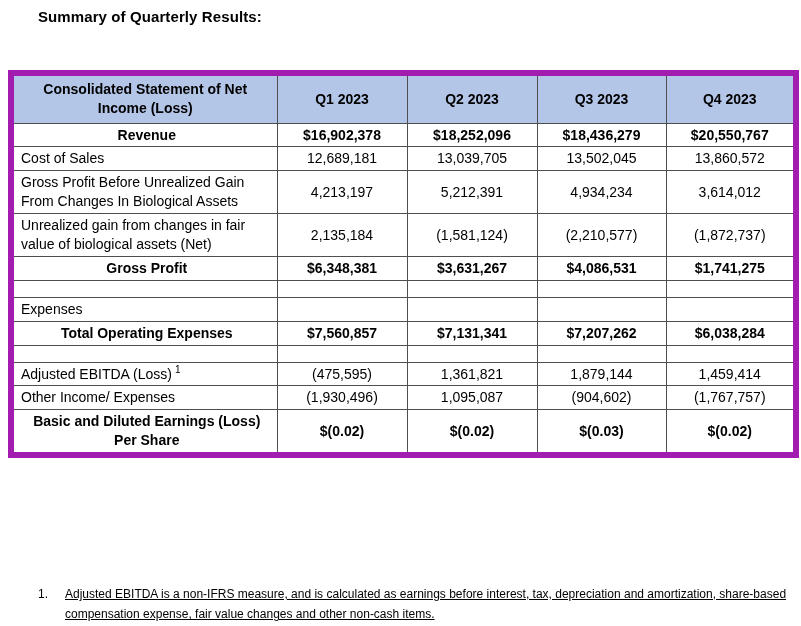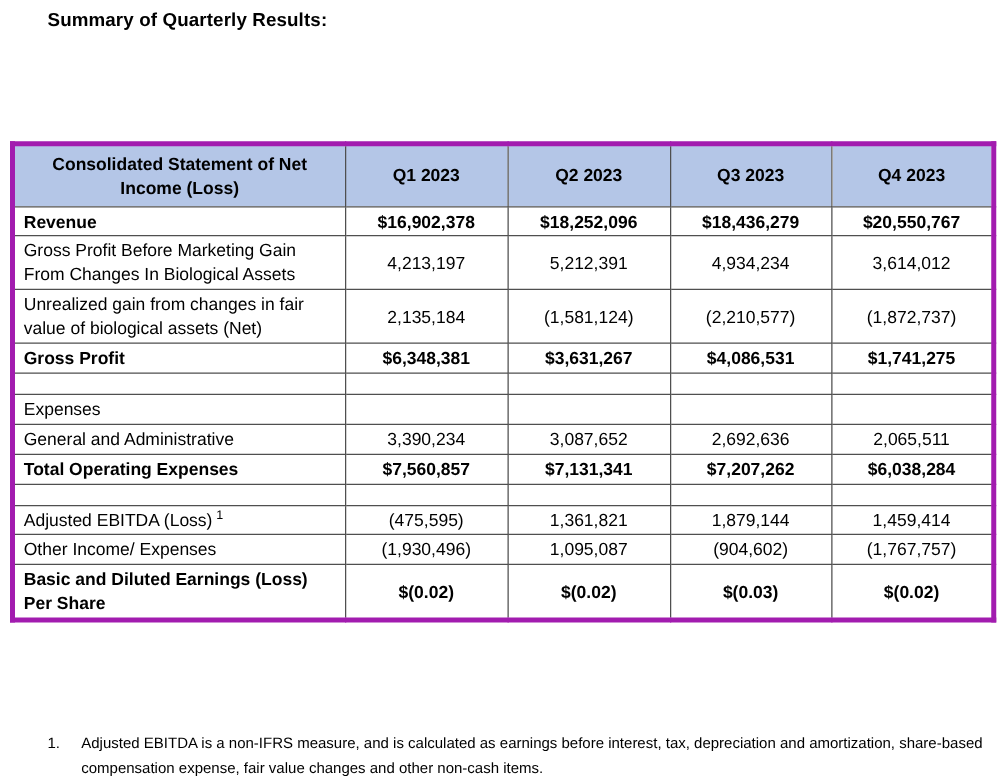--- a/index.html
+++ b/index.html
@@ -19,22 +19,21 @@
     font-weight: 700;
     letter-spacing: 0.1px;
   }
 
   table.results {
     position: absolute;
     left: 8px; top: 70px;
     width: 785px;
     border-collapse: collapse;
     table-layout: fixed;
-    border: 4px solid #a21caf;
-    margin-top: 43px;
+    border: 6px solid #a21caf;
   }
   table.results th, table.results td {
     border: 1px solid #4f4f4f;
     font-size: 14px;
     line-height: 1.35;
     vertical-align: middle;
     overflow: hidden;
   }
   thead th {
     background: #b4c6e7;
@@ -47,39 +46,39 @@
   td.label-cell {
     text-align: left;
     padding: 2px 4px 2px 7px;
     height: 21px;
   }
   td.value-cell {
     text-align: center;
     padding: 2px 4px;
     height: 21px;
   }
-  td.bold { font-weight: 700; }
+  td.bold { font-weight: 700; text-align: center; }
   tr.empty-row td { height: 17px; }
   sup {
     font-size: 10px;
     vertical-align: super;
     line-height: 0;
     margin-left: 3px;
   }
 
   .footnote {
     position: absolute;
     left: 38px; top: 584px;
     width: 755px;
     display: flex;
     font-size: 12px;
     line-height: 1.7;
   }
   .footnote-number { width: 27px; flex: 0 0 27px; }
-  .footnote-text { flex: 1; }
+  .footnote-text { flex: 1; text-decoration: underline; }
 </style>
 </head>
 <body>
 
 <div class="page">
 
   <div class="page-title">Summary of Quarterly Results:</div>
 
   <table class="results">
     <colgroup>
@@ -100,21 +99,28 @@
     </thead>
     <tbody>
         <tr>
           <td class="label-cell bold">Revenue</td>
           <td class="value-cell bold">$16,902,378</td>
           <td class="value-cell bold">$18,252,096</td>
           <td class="value-cell bold">$18,436,279</td>
           <td class="value-cell bold">$20,550,767</td>
         </tr>
         <tr>
-          <td class="label-cell">Gross Profit Before Marketing Gain From Changes In Biological Assets</td>
+          <td class="label-cell">Cost of Sales</td>
+          <td class="value-cell">12,689,181</td>
+          <td class="value-cell">13,039,705</td>
+          <td class="value-cell">13,502,045</td>
+          <td class="value-cell">13,860,572</td>
+        </tr>
+        <tr>
+          <td class="label-cell">Gross Profit Before Unrealized Gain From Changes In Biological Assets</td>
           <td class="value-cell">4,213,197</td>
           <td class="value-cell">5,212,391</td>
           <td class="value-cell">4,934,234</td>
           <td class="value-cell">3,614,012</td>
         </tr>
         <tr>
           <td class="label-cell">Unrealized gain from changes in fair value of biological assets (Net)</td>
           <td class="value-cell">2,135,184</td>
           <td class="value-cell">(1,581,124)</td>
           <td class="value-cell">(2,210,577)</td>
@@ -133,27 +139,20 @@
           <td class="value-cell"></td>
           <td class="value-cell"></td>
           <td class="value-cell"></td>
         </tr>
         <tr>
           <td class="label-cell">Expenses</td>
           <td class="value-cell"></td>
           <td class="value-cell"></td>
           <td class="value-cell"></td>
           <td class="value-cell"></td>
-        </tr>
-        <tr>
-          <td class="label-cell">General and Administrative</td>
-          <td class="value-cell">3,390,234</td>
-          <td class="value-cell">3,087,652</td>
-          <td class="value-cell">2,692,636</td>
-          <td class="value-cell">2,065,511</td>
         </tr>
         <tr>
           <td class="label-cell bold">Total Operating Expenses</td>
           <td class="value-cell bold">$7,560,857</td>
           <td class="value-cell bold">$7,131,341</td>
           <td class="value-cell bold">$7,207,262</td>
           <td class="value-cell bold">$6,038,284</td>
         </tr>
         <tr class="empty-row">
           <td class="label-cell"></td>

